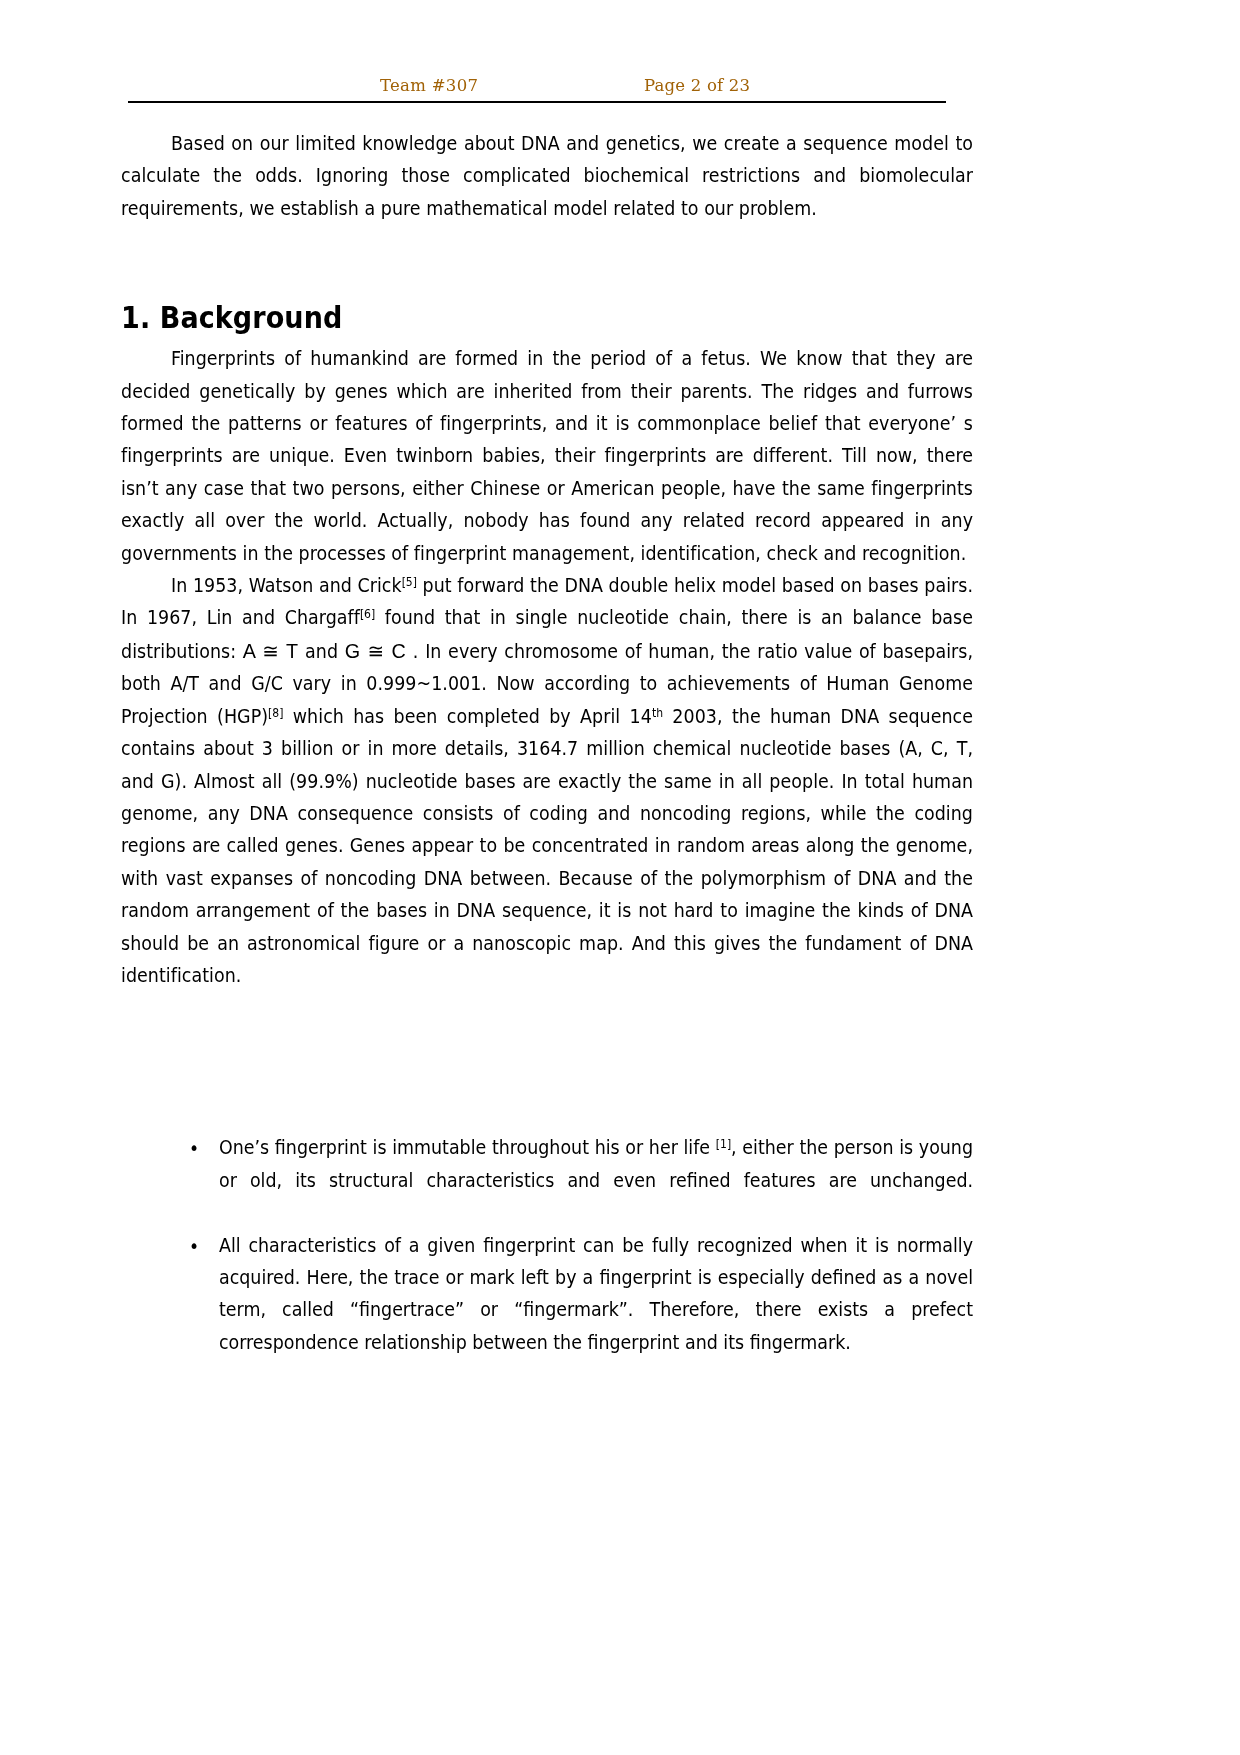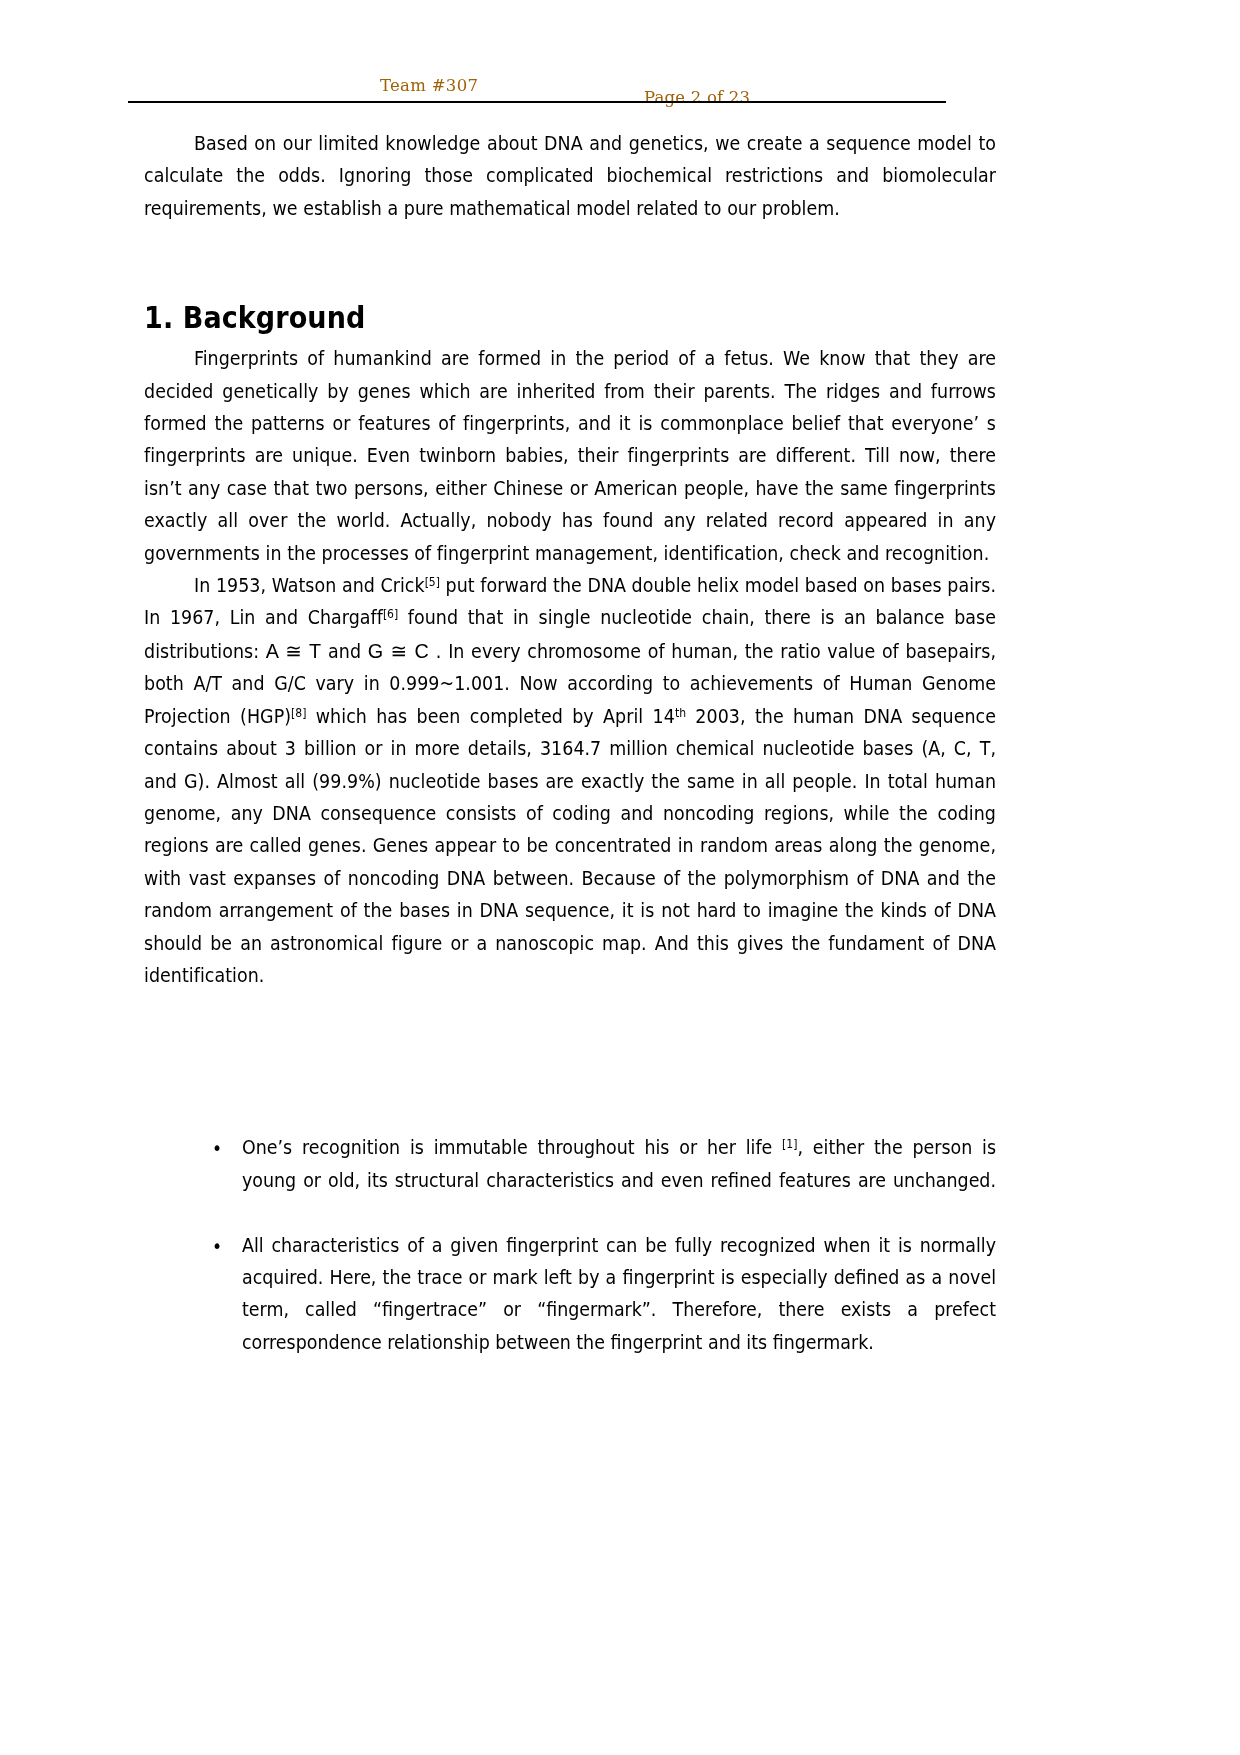--- a/index.html
+++ b/index.html
@@ -44,36 +44,36 @@
   }
   .hdr-team {
     position: absolute;
     left: 252px;
     top: 0;
     letter-spacing: 0.3px;
   }
   .hdr-page {
     position: absolute;
     left: 516px;
-    top: 12px;
+    top: 0;
     letter-spacing: 0.2px;
   }
   .header-rule {
     position: absolute;
     left: 128px;
     top: 101px;
     width: 818px;
     height: 0;
     border-top: 2.6px solid #000;
   }
 
   
   .content {
     position: absolute;
-    left: 144px;
+    left: 121px;
     top: 128px;
     width: 852px;
   }
 
   p.body {
     margin: 0;
     font-size: 19.4px;
     line-height: 32.4px;
     text-align: justify;
     text-justify: inter-word;
@@ -200,21 +200,21 @@
 
 
     <div class="sp-after-h2"></div>
 
     <div class="subsec-wrap">
 
       <div class="sp-after-subsec"></div>
 
       <ul class="bullets">
         <li>
-          <span class="li-text"><span>One’s recognition is immutable throughout his or her life </span><sup class="ref">[1]</sup><span>, either the person is young or old, its structural characteristics and even refined features are unchanged.</span></span>
+          <span class="li-text"><span>One’s fingerprint is immutable throughout his or her life </span><sup class="ref">[1]</sup><span>, either the person is young or old, its structural characteristics and even refined features are unchanged.</span></span>
         </li>
         <li class="nostretch">
           <span class="li-text">All characteristics of a given fingerprint can be fully recognized when it is normally acquired. Here, the trace or mark left by a fingerprint is especially defined as a novel term, called “fingertrace” or “fingermark”. Therefore, there exists a prefect correspondence relationship between the fingerprint and its fingermark.</span>
         </li>
       </ul>
     </div>
 
   </div>
 </div>
 

